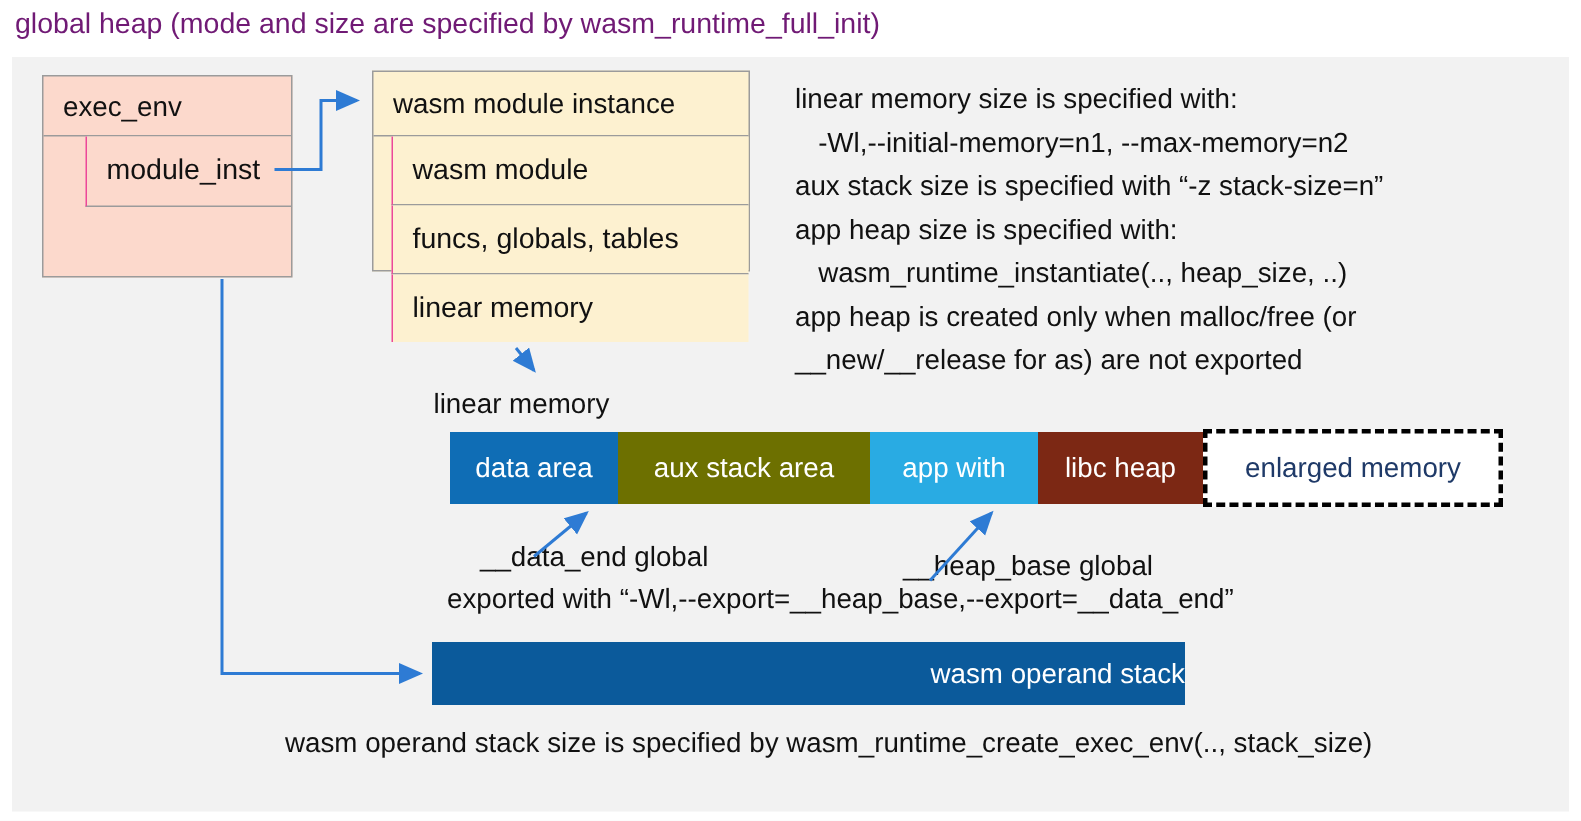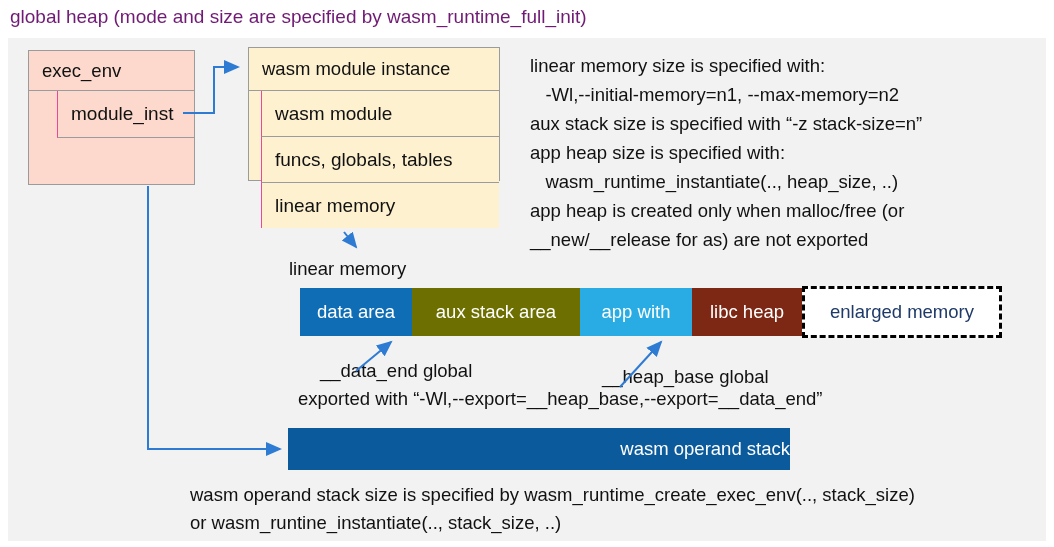--- a/index.html
+++ b/index.html
@@ -89,21 +89,20 @@
   <div class="annot" id="lbl-data-end">__data_end global</div>
   <div class="annot" id="lbl-heap-base">__heap_base global</div>
   <div class="annot" id="lbl-exported">exported with “-Wl,--export=__heap_base,--export=__data_end”</div>
 
   <div id="operand-bar" style="background: rgb(11, 90, 155);">
     <span>wasm operand stack</span>
   </div>
 
   <div class="notes" id="notes-bottom">
       <div>wasm operand stack size is specified by wasm_runtime_create_exec_env(.., stack_size)</div>
-      <div>or wasm_runtine_instantiate(.., stack_size, ..)</div>
     </div>
 
   <svg id="arrows" viewBox="0 0 1054 547">
     <defs>
       <marker id="arw" markerWidth="9" markerHeight="8" refX="7" refY="3.5" orient="auto">
         <path d="M0,0 L8,3.5 L0,7 z" fill="#2e7bd4"></path>
       </marker>
     </defs>
     <polyline points="183,113 214,113 214,67 238,67" fill="none" stroke="#2e7bd4" stroke-width="2" marker-end="url(#arw)"></polyline>
     <polyline points="148,186 148,449 280,449" fill="none" stroke="#2e7bd4" stroke-width="2" marker-end="url(#arw)"></polyline>

